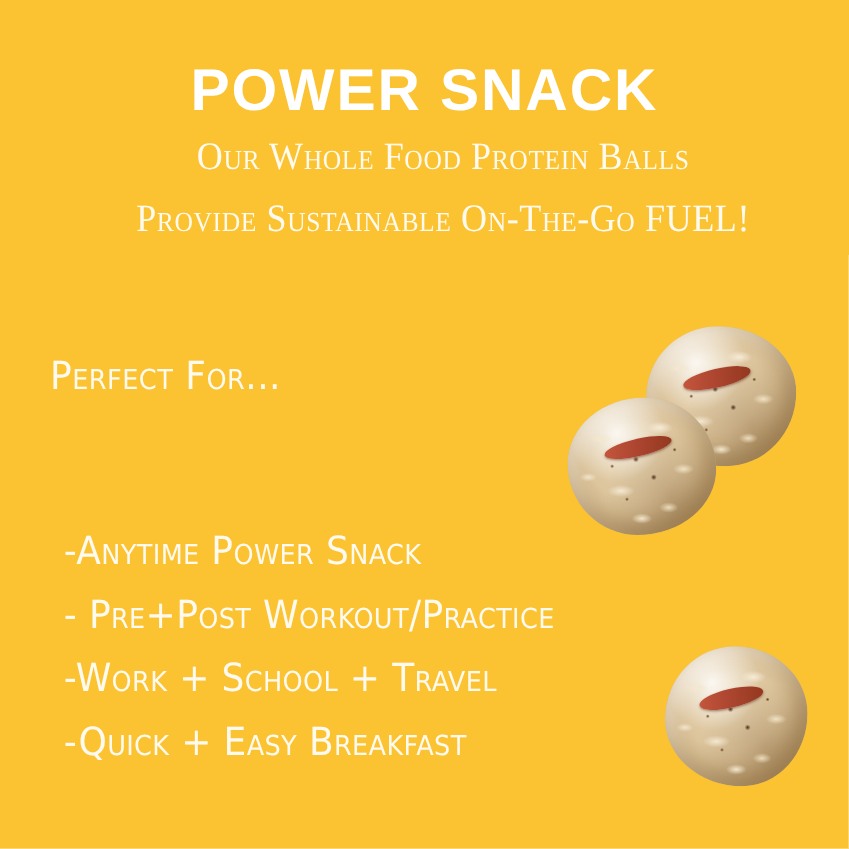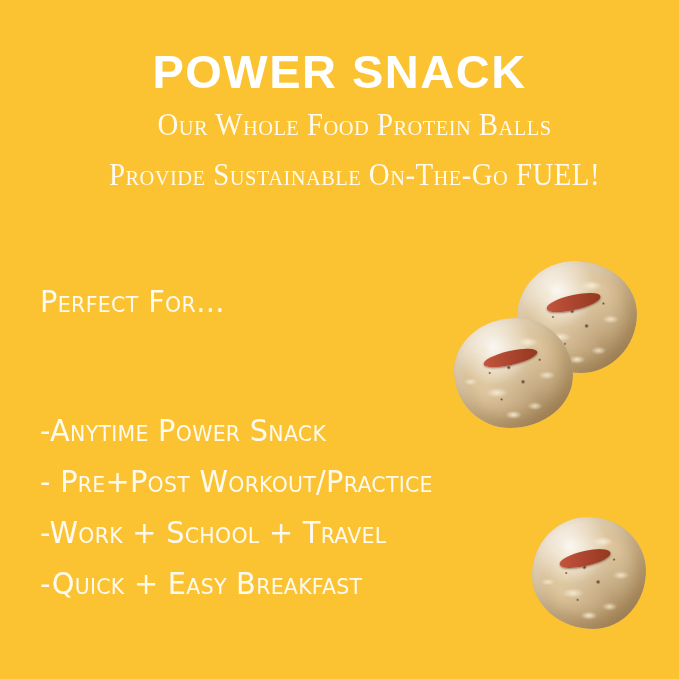--- a/index.html
+++ b/index.html
@@ -72,21 +72,21 @@
     transform: scaleX(0.93);
     transform-origin: left center;
   }
 
   
   .bullets {
     position: absolute;
     left: 40px;
     top: 405px;
     width: 520px;
-    margin: 0;
+    margin: 11px;
     padding: 0;
     list-style: none;
   }
   .bullets li {
     color: #FEFAF0;
     font-family: "DejaVu Sans", sans-serif;
     font-size: 31px;
     letter-spacing: 0.3px;
     font-variant: small-caps;
     white-space: nowrap;

